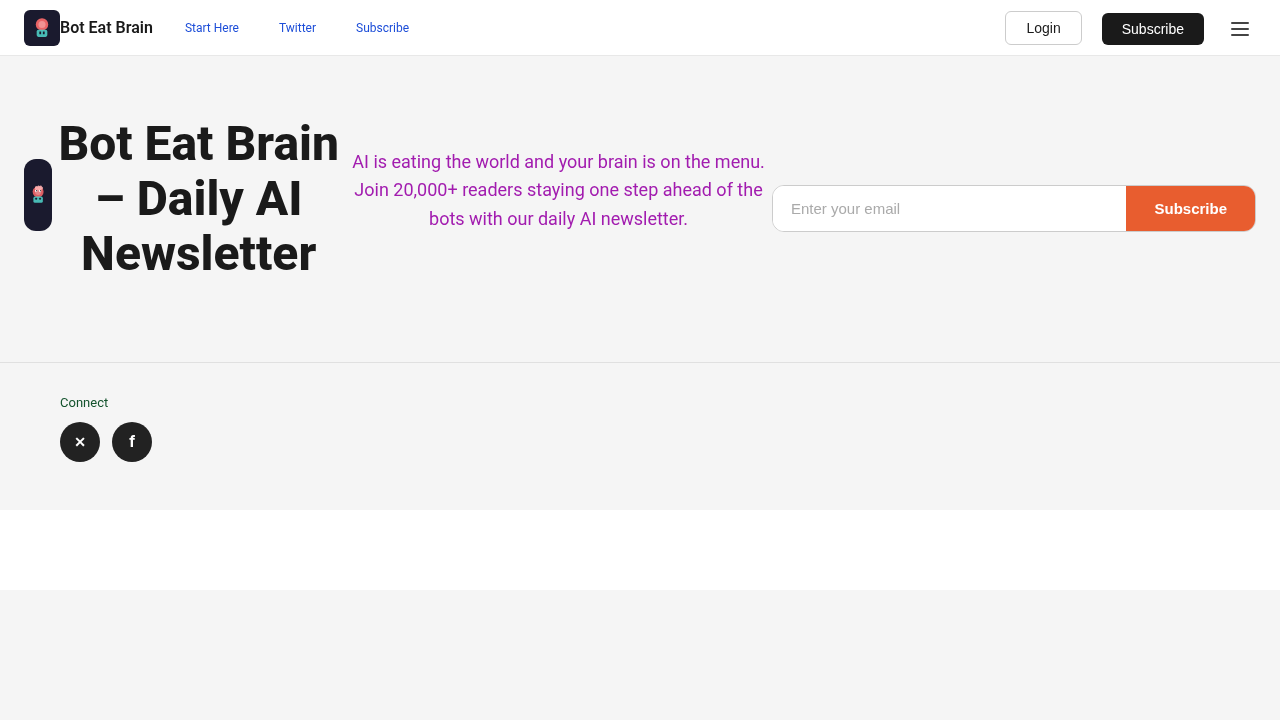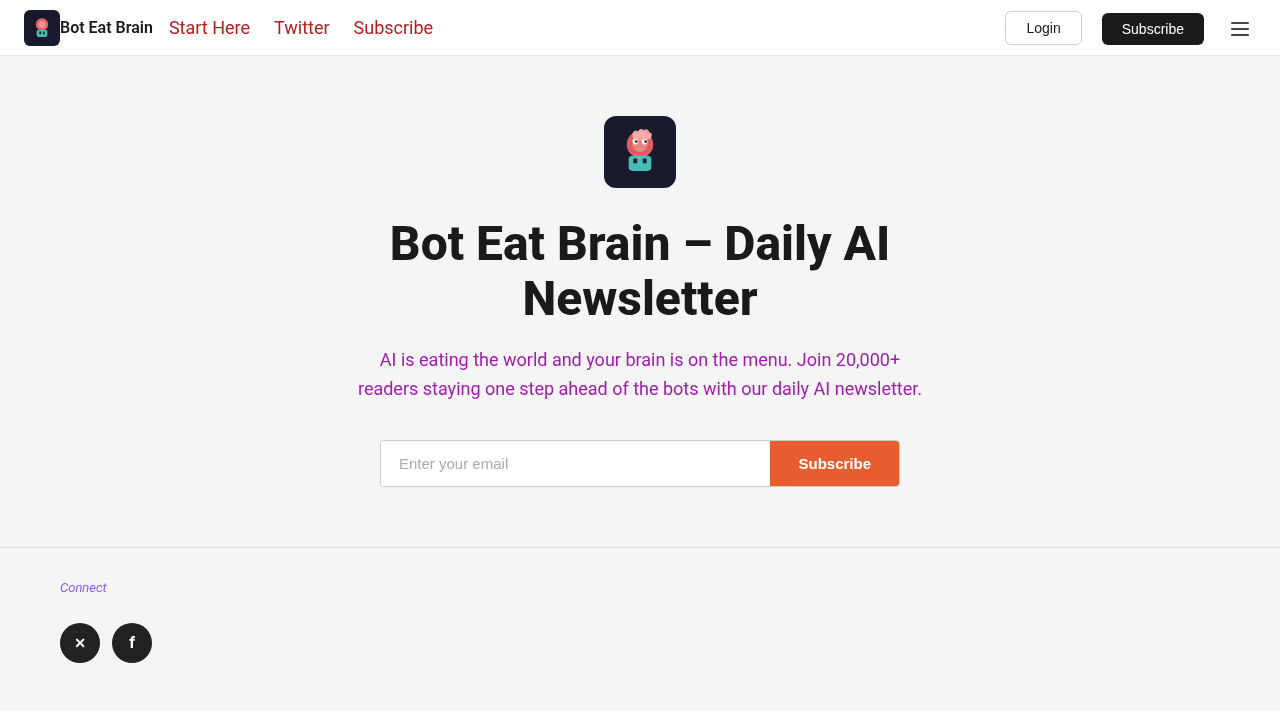--- a/index.html
+++ b/index.html
@@ -59,24 +59,25 @@
       margin-right: 16px;
     }
 
     .nav-links {
       display: flex;
       align-items: center;
       gap: 24px;
     }
 
     .nav-link {
-      font-size: 18px;
-      color: #b91c1c;
+      font-size: 12px;
+      color: #1d4ed8;
       text-decoration: none;
       cursor: pointer;
+      margin-left: 16px;
     }
 
     .nav-right {
       display: flex;
       align-items: flex-end;
       gap: 20px;
     }
 
     .btn-login {
       padding: 8px 20px;
@@ -116,21 +117,20 @@
       width: 18px;
       height: 2px;
       background: #444;
       border-radius: 2px;
     }
 
     
     .hero {
       background: #f5f5f5;
       display: flex;
-      flex-direction: column;
       align-items: center;
       padding: 60px 24px 60px;
       border-bottom: 1px solid #e0e0e0;
     }
 
     .hero-logo {
       width: 72px;
       height: 72px;
       border-radius: 12px;
       background: #1a1a2e;
@@ -162,21 +162,21 @@
       text-align: center;
       line-height: 1.6;
       max-width: 580px;
       margin-bottom: 36px;
     }
 
     .subscribe-form {
       display: flex;
       width: 100%;
       max-width: 520px;
-      border-radius: 4px;
+      border-radius: 12px;
       overflow: hidden;
       border: 1.5px solid #ccc;
       background: white;
     }
 
     .subscribe-input {
       flex: 1;
       padding: 14px 18px;
       border: none;
       outline: none;
@@ -201,23 +201,22 @@
     }
 
     
     .connect-section {
       padding: 32px 60px 48px;
       background: #f5f5f5;
     }
 
     .connect-label {
       font-size: 13px;
-      color: #8b5cf6;
-      margin-bottom: 28px;
-      font-style: italic;
+      color: #14532d;
+      margin-bottom: 12px;
     }
 
     .social-icons {
       display: flex;
       gap: 12px;
     }
 
     .social-icon {
       width: 40px;
       height: 40px;

